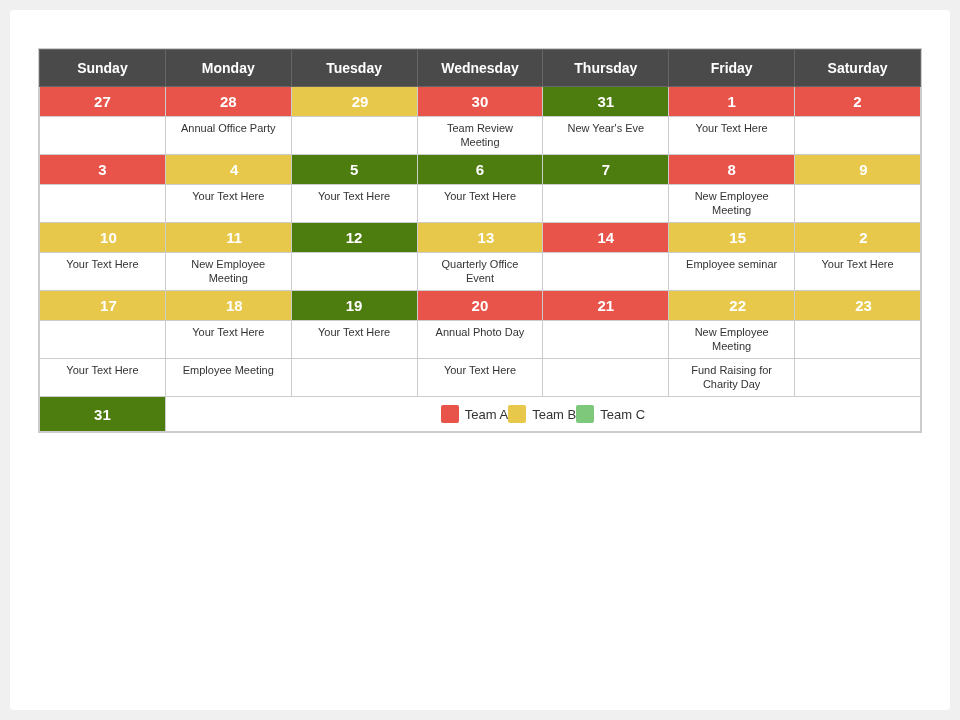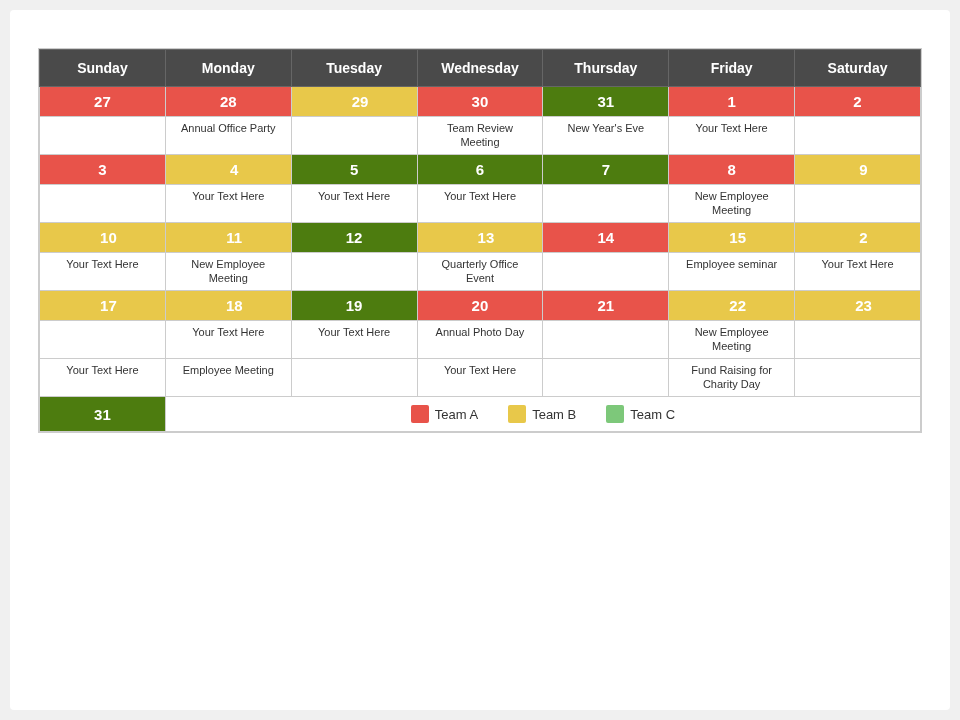--- a/index.html
+++ b/index.html
@@ -181,21 +181,21 @@
             <td class="event-cell">Employee Meeting</td>
             <td class="event-cell"></td>
             <td class="event-cell">Your Text Here</td>
             <td class="event-cell"></td>
             <td class="event-cell">Fund Raising for Charity Day</td>
             <td class="event-cell"></td>
           </tr>
           <tr>
             <td class="date-cell date-green">31</td>
             <td colspan="6" style="border: 1px solid rgb(204, 204, 204); padding: 8px 4px;">
-  <div style="display:flex;align-items:center;justify-content:center;gap:30px;">
+  <div style="display:flex;align-items:center;justify-content:center;">
     <div class="legend-area">
       <span class="legend-box legend-red"></span>
       <span>Team A</span>
     </div>
     <div class="legend-area">
       <span class="legend-box legend-yellow"></span>
       <span>Team B</span>
     </div>
     <div class="legend-area">
       <span class="legend-box legend-green"></span>

